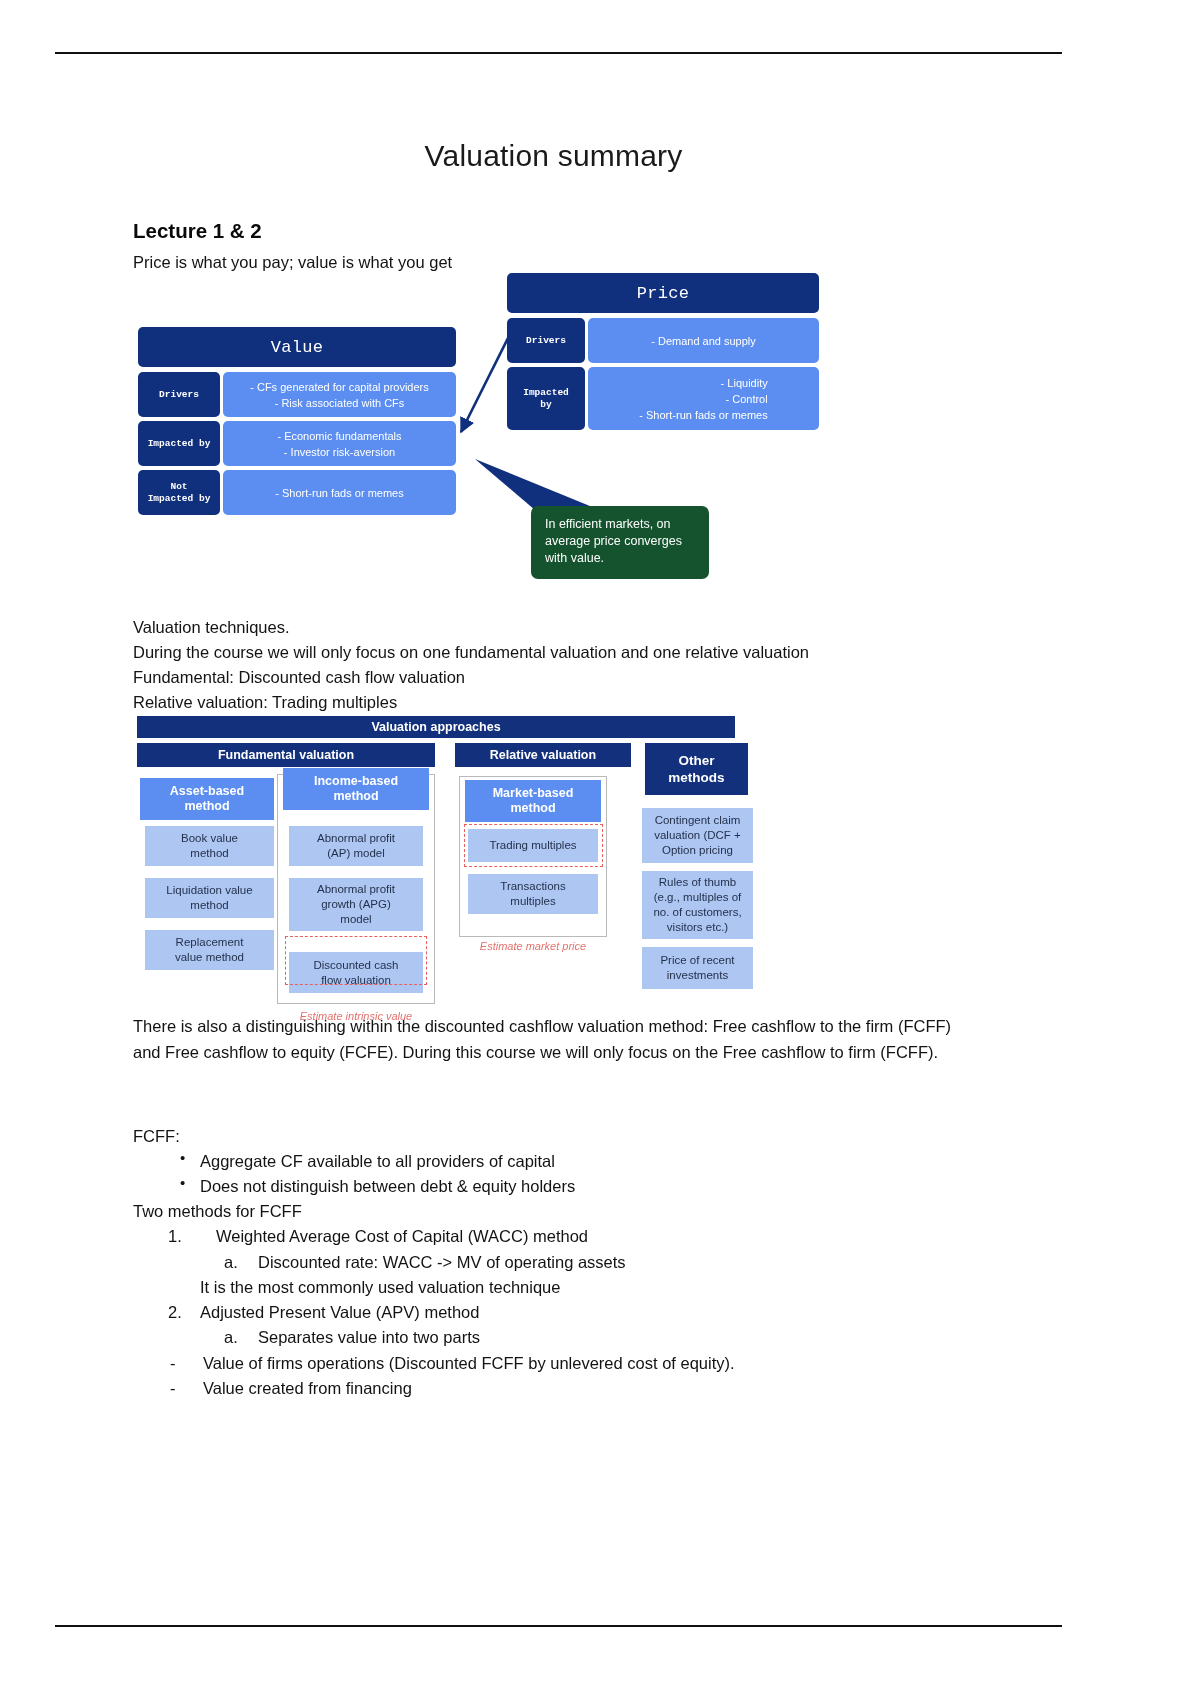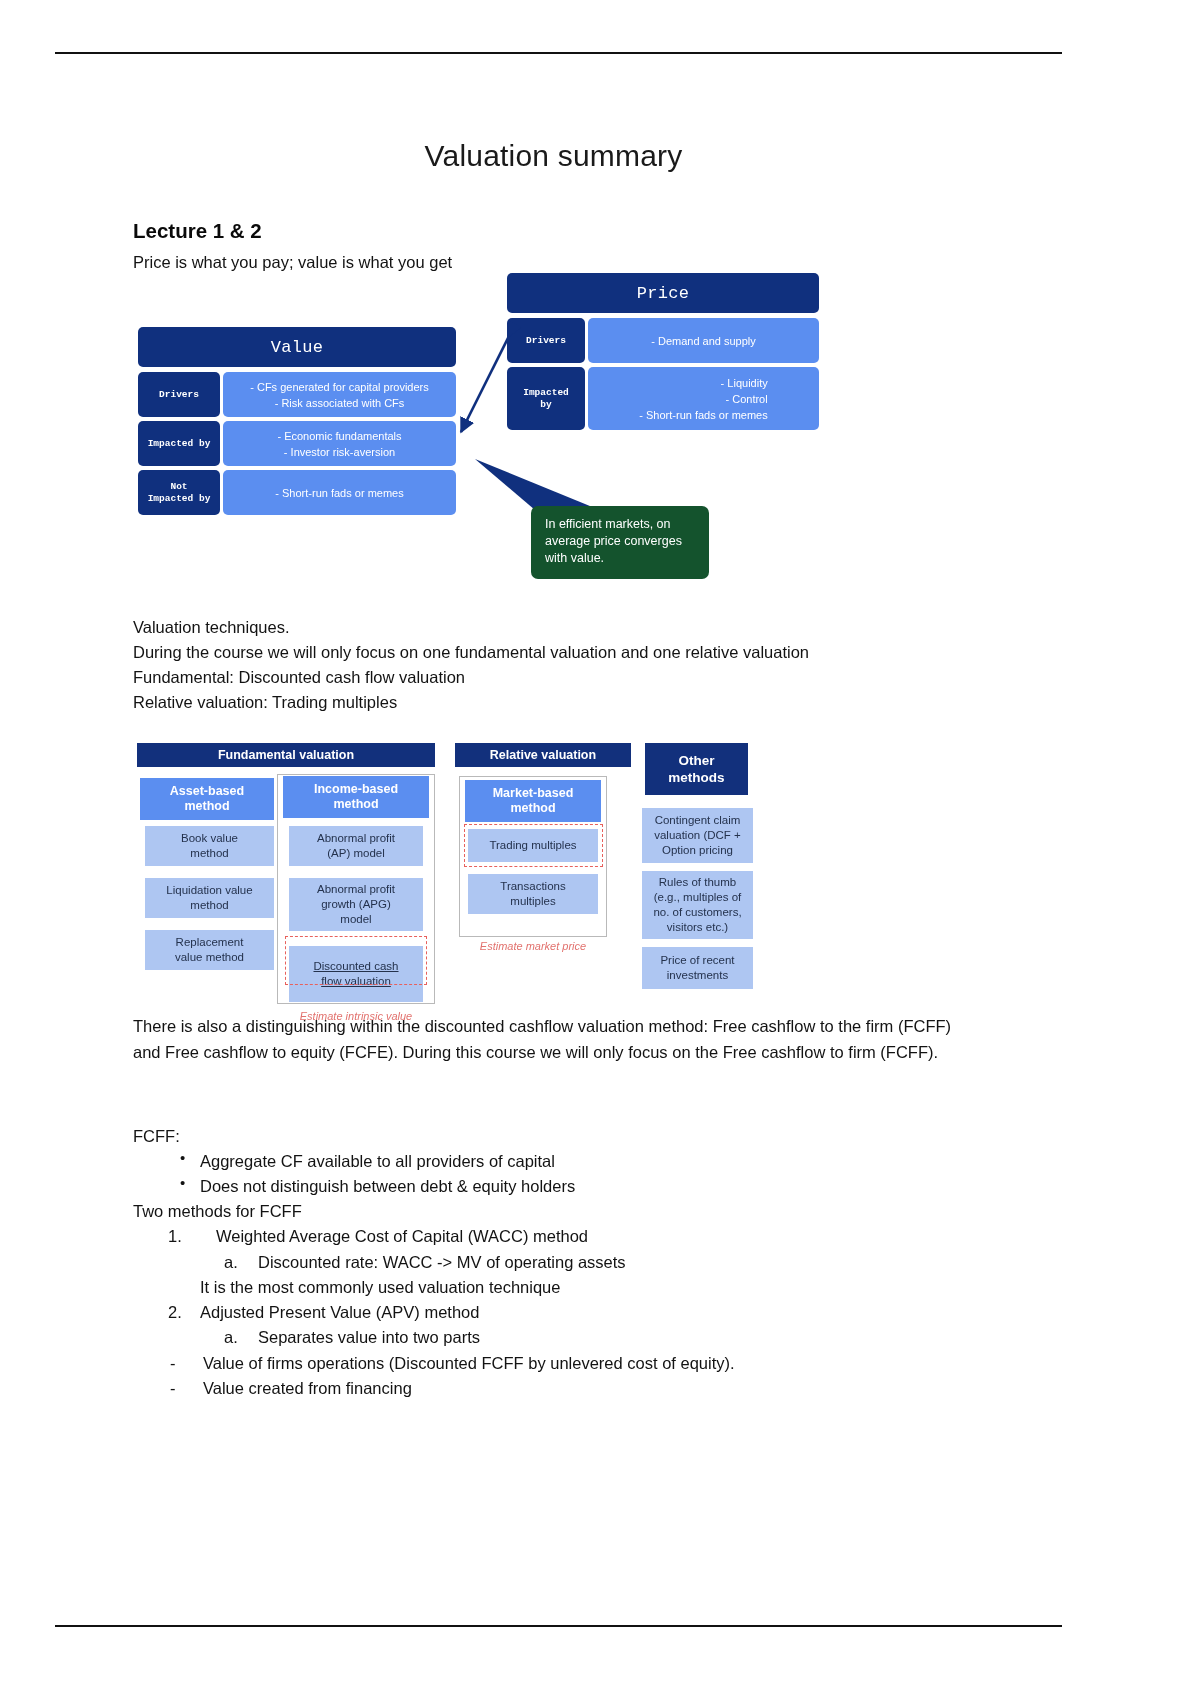--- a/index.html
+++ b/index.html
@@ -204,47 +204,48 @@
     <div class="callout" style="left:398px; top:233px; width:178px; height:73px;">In efficient markets, on average price converges with value.</div>
   </div>
 
   <div class="body-line" style="top:615px">Valuation techniques.</div>
   <div class="body-line" style="top:640px">During the course we will only focus on one fundamental valuation and one relative valuation</div>
   <div class="body-line" style="top:665px">Fundamental: Discounted cash flow valuation</div>
   <div class="body-line" style="top:690px">Relative valuation: Trading multiples</div>
 
   <div id="diagram2">
 
+    <div class="v-bar" style="left:0px; top:0px; width:598px; height:22px;">Valuation approaches</div>
 
     <div class="v-bar" style="left:0px; top:27px; width:298px; height:24px;">Fundamental valuation</div>
     <div class="v-bar" style="left:318px; top:27px; width:176px; height:24px;">Relative valuation</div>
     <div class="v-bar" style="left:508px; top:27px; width:103px; height:52px; white-space:pre-line; font-size:13.5px; line-height:17px;">Other
 methods</div>
 
     <div class="v-group" style="left:140px; top:58px; width:158px; height:230px;"></div>
 
     <div class="v-group" style="left:322px; top:60px; width:148px; height:161px;"></div>
 
     <div class="v-mid" style="left:3px; top:62px; width:134px; height:42px; white-space:pre-line;">Asset-based
 method</div>
     <div class="v-leaf" style="left:8px; top:110px; width:129px; height:40px; white-space:pre-line;">Book value
 method</div>
     <div class="v-leaf" style="left:8px; top:162px; width:129px; height:40px; white-space:pre-line;">Liquidation value
 method</div>
     <div class="v-leaf" style="left:8px; top:214px; width:129px; height:40px; white-space:pre-line;">Replacement
 value method</div>
 
-    <div class="v-mid" style="left:146px; top:60px; width:146px; height:42px; white-space:pre-line;">Income-based
+    <div class="v-mid" style="left:146px; top:52px; width:146px; height:42px; white-space:pre-line;">Income-based
 method</div>
     <div class="v-leaf" style="left:152px; top:110px; width:134px; height:40px; white-space:pre-line;">Abnormal profit
 (AP) model</div>
     <div class="v-leaf" style="left:152px; top:162px; width:134px; height:53px; white-space:pre-line;">Abnormal profit
 growth (APG)
 model</div>
-    <div class="v-leaf" style="left:152px; top:230px; width:134px; height:56px; white-space:pre-line;text-decoration:underline;">Discounted cash
+    <div class="v-leaf" style="left:152px; top:236px; width:134px; height:41px; white-space:pre-line;">Discounted cash
 flow valuation</div>
     <div class="v-dashed" style="left:148px; top:220px; width:142px; height:49px;"></div>
     <div class="v-cap" style="left:148px; top:294px; width:142px;">Estimate intrinsic value</div>
 
     <div class="v-mid" style="left:328px; top:64px; width:136px; height:42px; white-space:pre-line;">Market-based
 method</div>
     <div class="v-leaf" style="left:331px; top:113px; width:130px; height:33px; white-space:pre-line;">Trading multiples</div>
     <div class="v-dashed" style="left:327px; top:108px; width:139px; height:43px;"></div>
     <div class="v-leaf" style="left:331px; top:158px; width:130px; height:40px; white-space:pre-line;">Transactions
 multiples</div>

